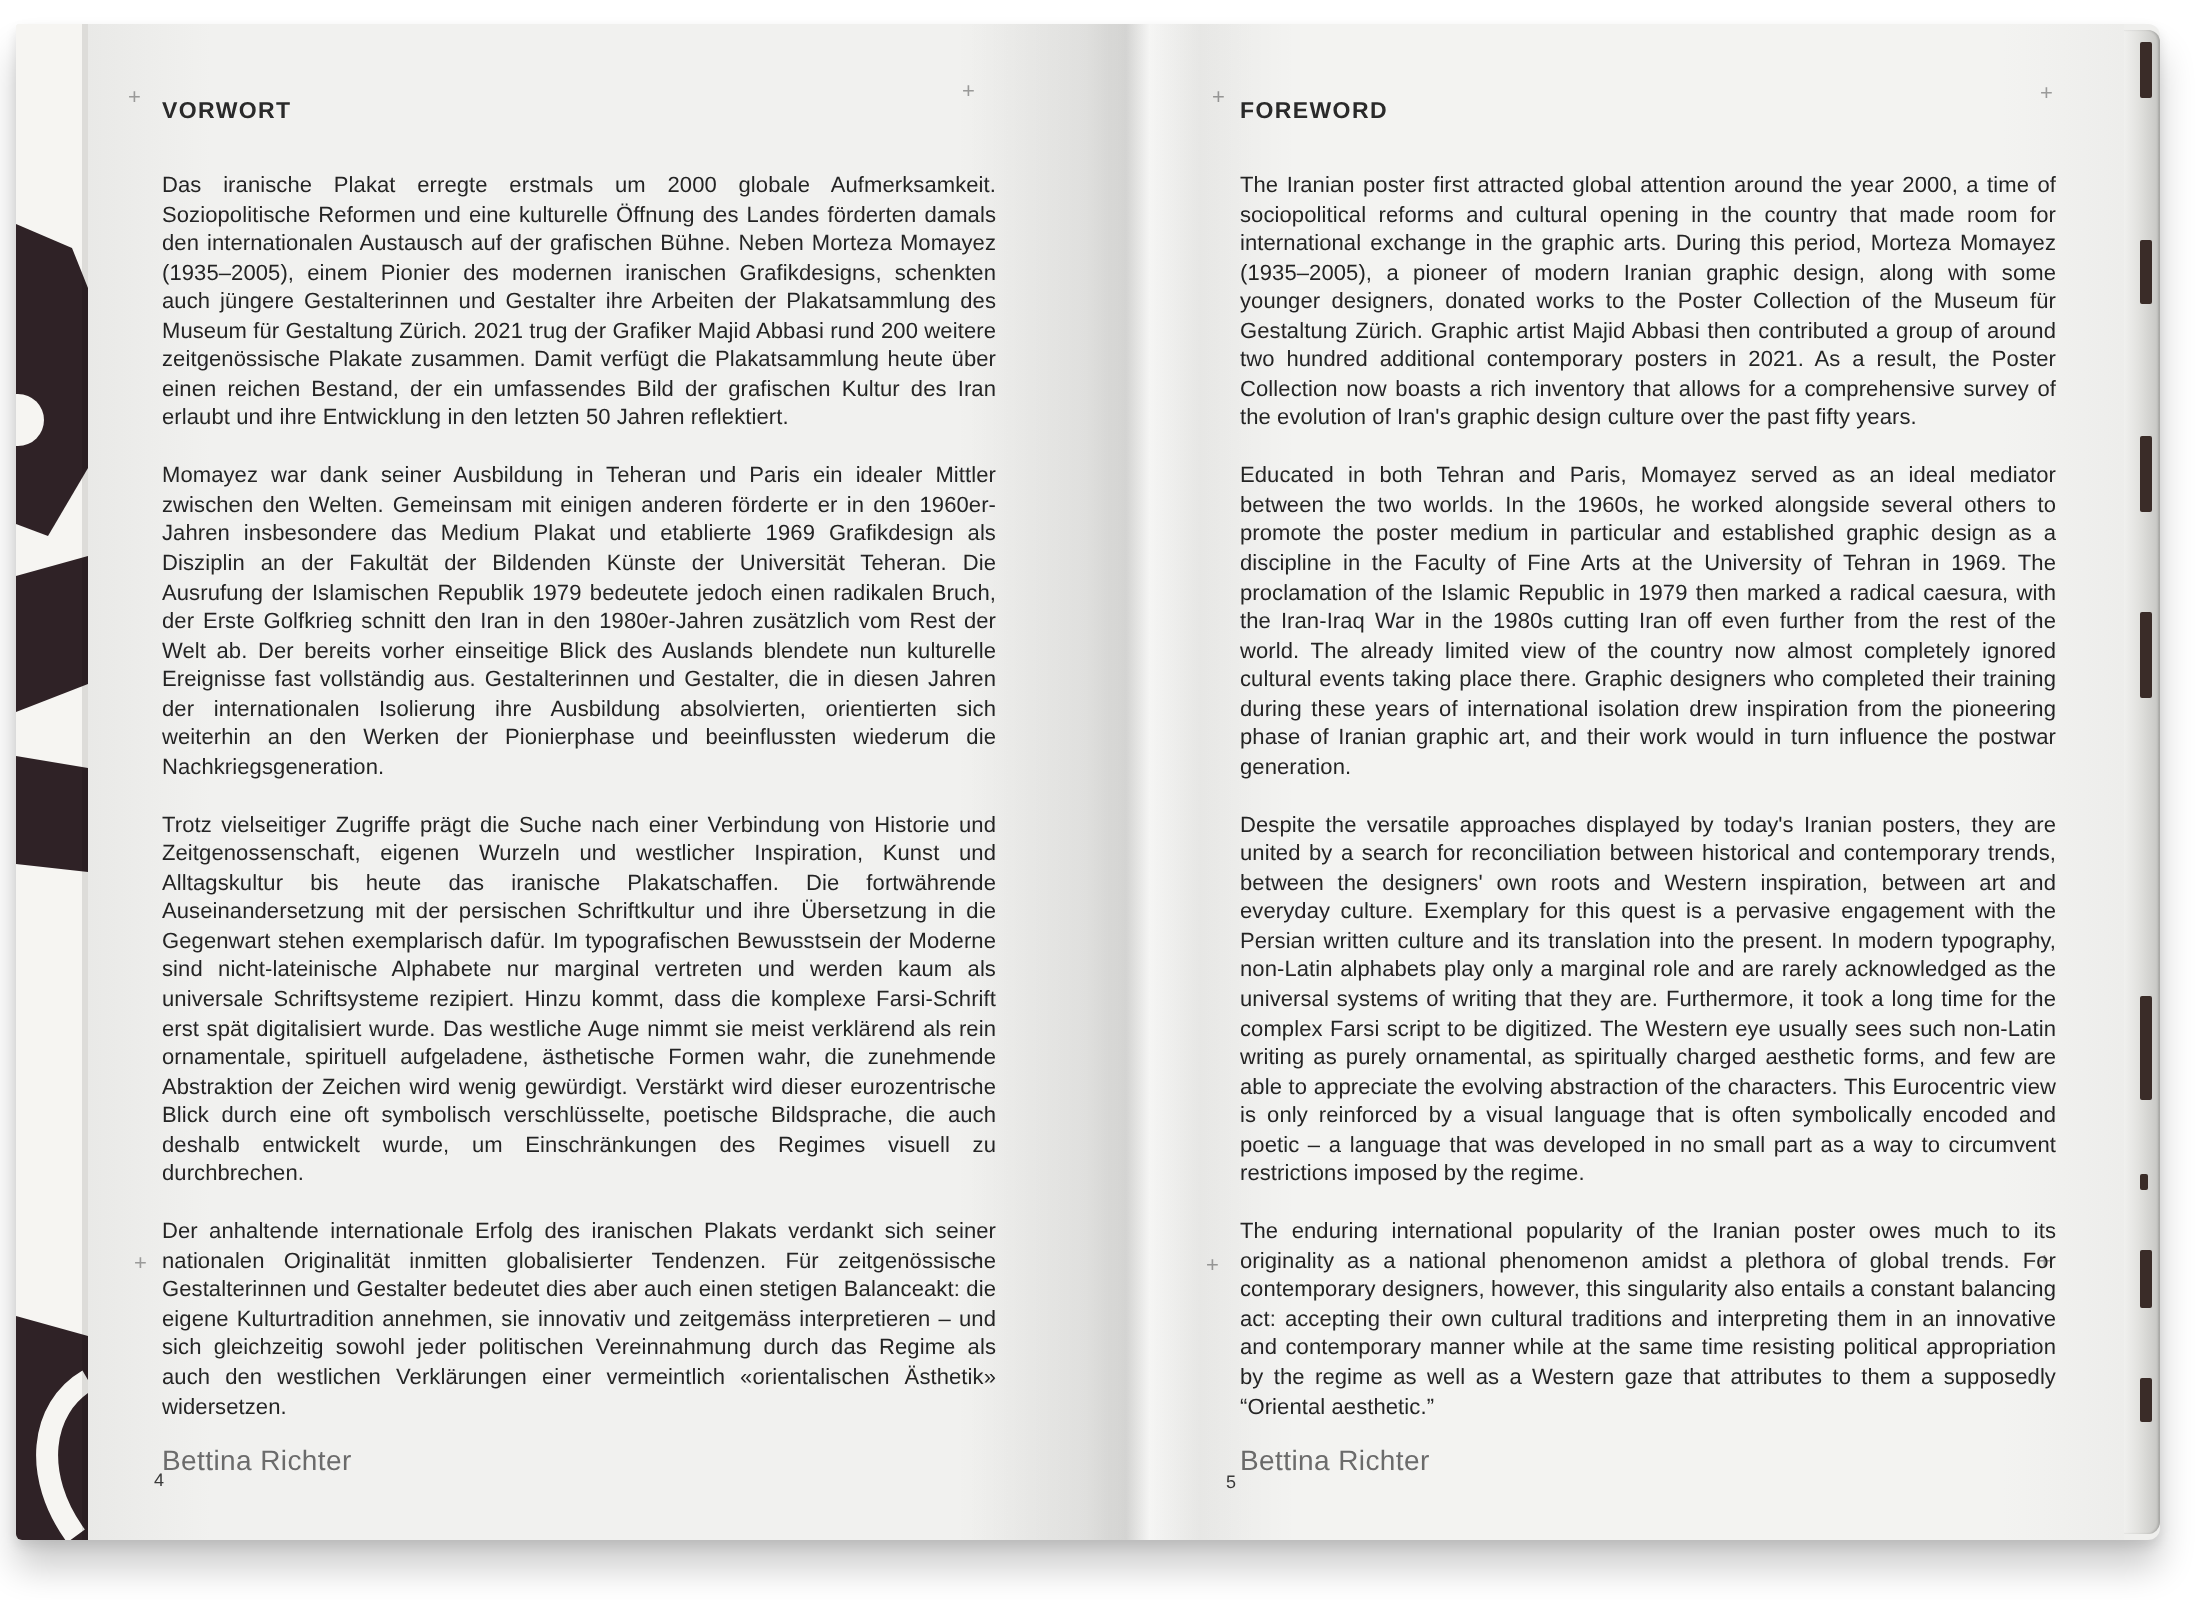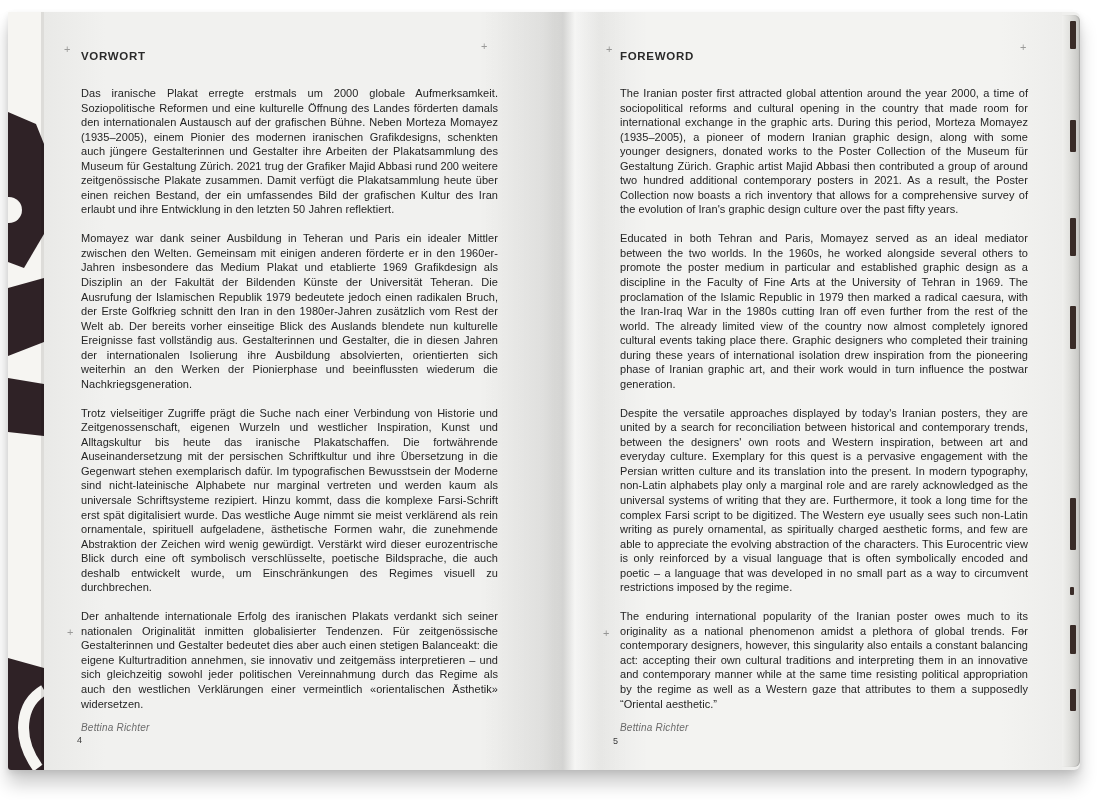--- a/index.html
+++ b/index.html
@@ -50,21 +50,21 @@
   h2.heading{
     margin:0 0 24px 0;font-size:11.5px;font-weight:bold;letter-spacing:.7px;
     color:#2a2a2a;
   }
   .body p{
     margin:0 0 14.4px 0;font-size:11px;line-height:14.55px;
     text-align:justify;color:#242424;letter-spacing:.05px;
     hyphens:auto;-webkit-hyphens:auto;
   }
   .body p:last-child{margin-bottom:0;}
-  .author{margin-top:11px;font-size:10px;color:#6b6b6b;letter-spacing:.2px;font-style:italic;}
+  .author{margin-top:11px;font-size:14px;color:#6b6b6b;letter-spacing:.2px;}
   .pagenum{position:absolute;font-size:9px;color:#3a3a3a;}
   .page.left .pagenum{left:33px;top:723px;}
   .page.right .pagenum{left:57px;top:724px;}
   
   .mark{
     position:absolute;font-size:11px;line-height:10px;color:#9a9a99;
     font-weight:normal;pointer-events:none;
   }
 </style>
 </head>

